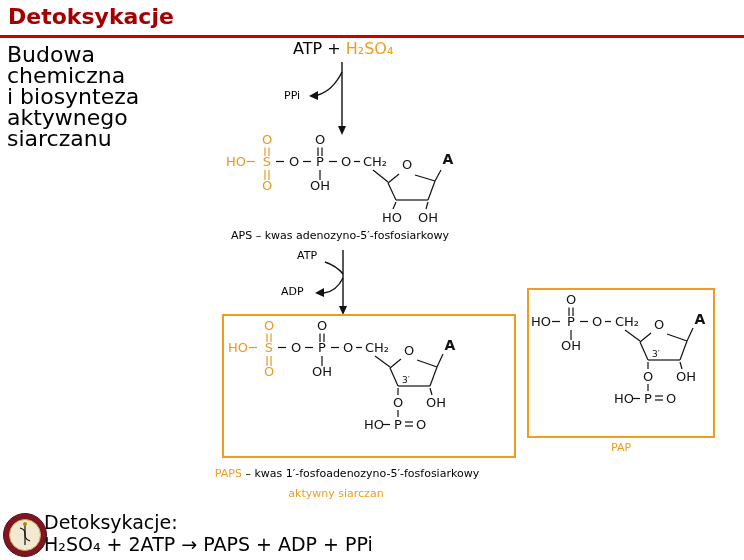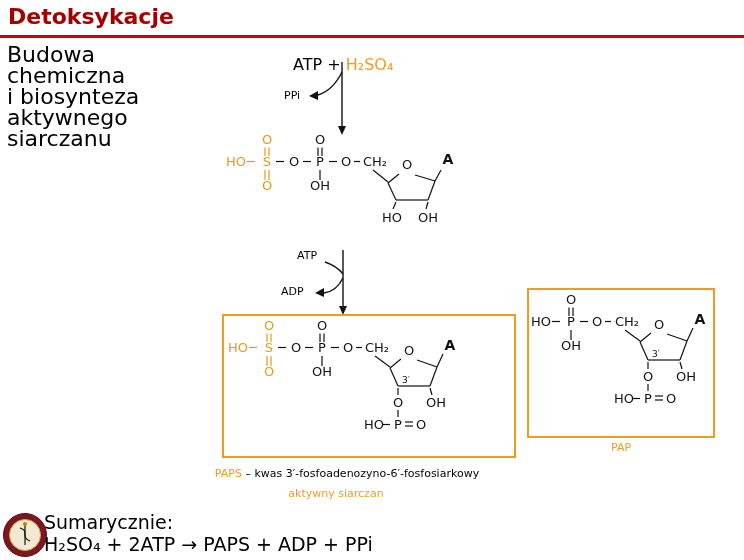--- a/index.html
+++ b/index.html
@@ -39,21 +39,21 @@
     <span class="title">Detoksykacje</span>
   </div>
   <div class="abs redline"></div>
 
   <div class="abs sidebar">Budowa
 chemiczna
 i biosynteza
 aktywnego
 siarczanu</div>
 
-  <div class="abs t16" style="left:293px;top:55px">
+  <div class="abs t16" style="left:293px;top:39px">
     <span>ATP + </span><span class="orange">H₂SO₄</span>
   </div>
 
   <div class="abs t15" style="left:284px;top:89px">PPi</div>
 
   <svg class="abs arrow" style="left:278px;top:60px" width="90" height="76" viewBox="0 0 90 76">
     <g>
       <line x1="64" y1="2" x2="64" y2="66"></line>
       <polygon class="fillb" points="60,66 68,66 64,75"></polygon>
       <path d="M 64 12 C 58 24 50 32 40 35"></path>
@@ -98,20 +98,21 @@
       <text x="98" y="56">OH</text>
       <text x="124" y="32">O</text>
       <text x="141" y="32" class="start">CH₂</text>
       <text x="185" y="35">O</text>
       <text x="226" y="30" class="aden">A</text>
       <text x="170" y="88">HO</text>
       <text x="206" y="88">OH</text>
     </g>
   </svg>
 
+  <div class="abs t15 center" style="left:175px;top:229px;width:330px">APS – kwas adenozyno-5′-fosfosiarkowy</div>
 
   <div class="abs t15" style="left:297px;top:249px">ATP</div>
   <div class="abs t15" style="left:281px;top:285px">ADP</div>
 
   <svg class="abs arrow" style="left:278px;top:246px" width="90" height="72" viewBox="0 0 90 72">
     <g>
       <line x1="65" y1="4" x2="65" y2="60"></line>
       <polygon class="fillb" points="61,60 69,60 65,69"></polygon>
       <path d="M 47 16 C 56 19 61 23 65 28"></path>
       <path d="M 65 32 C 60 42 54 46 46 47"></path>
@@ -167,21 +168,21 @@
         <text x="174" y="91">O</text>
         <text x="150" y="113">HO</text>
         <text x="174" y="113">P</text>
         <text x="197" y="113">O</text>
         <text x="212" y="91">OH</text>
       </g>
     </svg>
   </div>
 
   <div class="abs t15 center" style="left:147px;top:467px;width:400px">
-    <span class="orange bold">PAPS</span><span> – kwas 3′-fosfoadenozyno-6′-fosfosiarkowy</span>
+    <span class="orange bold">PAPS</span><span> – kwas 1′-fosfoadenozyno-5′-fosfosiarkowy</span>
   </div>
   <div class="abs t15 center orange bold" style="left:136px;top:487px;width:400px">aktywny siarczan</div>
 
   <div class="abs obox" style="left:527px;top:288px;width:188px;height:150px">
     <svg width="184" height="146" viewBox="0 0 184 146">
       <g>
         <line x1="23" y1="31.5" x2="31" y2="31.5"></line>
         <line x1="40" y1="17.5" x2="40" y2="26"></line>
         <line x1="44" y1="17.5" x2="44" y2="26"></line>
         <line x1="42" y1="40" x2="42" y2="50"></line>
@@ -224,16 +225,16 @@
   <svg class="abs" style="left:2px;top:512px" width="46" height="46" viewBox="0 0 46 46">
     <g>
       <circle cx="23" cy="23" r="21.5" fill="#7d1622" stroke="#5a0f18" stroke-width="1"></circle>
       <circle cx="23" cy="23" r="15.5" fill="#f3e9d2" stroke="none"></circle>
       <circle cx="23" cy="23" r="15.5" fill="none" stroke="#caa64a" stroke-width="1"></circle>
       <line x1="23" y1="13" x2="23" y2="33" stroke="#b8860b" stroke-width="2"></line>
       <circle cx="23" cy="12" r="2" fill="#b8860b" stroke="none"></circle>
       <path d="M 18 16 C 28 19 18 25 28 29" stroke="#7d1622" stroke-width="1.5"></path>
     </g>
   </svg>
-  <div class="abs t19" style="left:44px;top:511px">Sumarycznie:</div>
+  <div class="abs t19" style="left:44px;top:511px">Detoksykacje:</div>
   <div class="abs t19" style="left:44px;top:533px">H₂SO₄ + 2ATP → PAPS + ADP + PPi</div>
 
 </div>
 
 </body></html>

